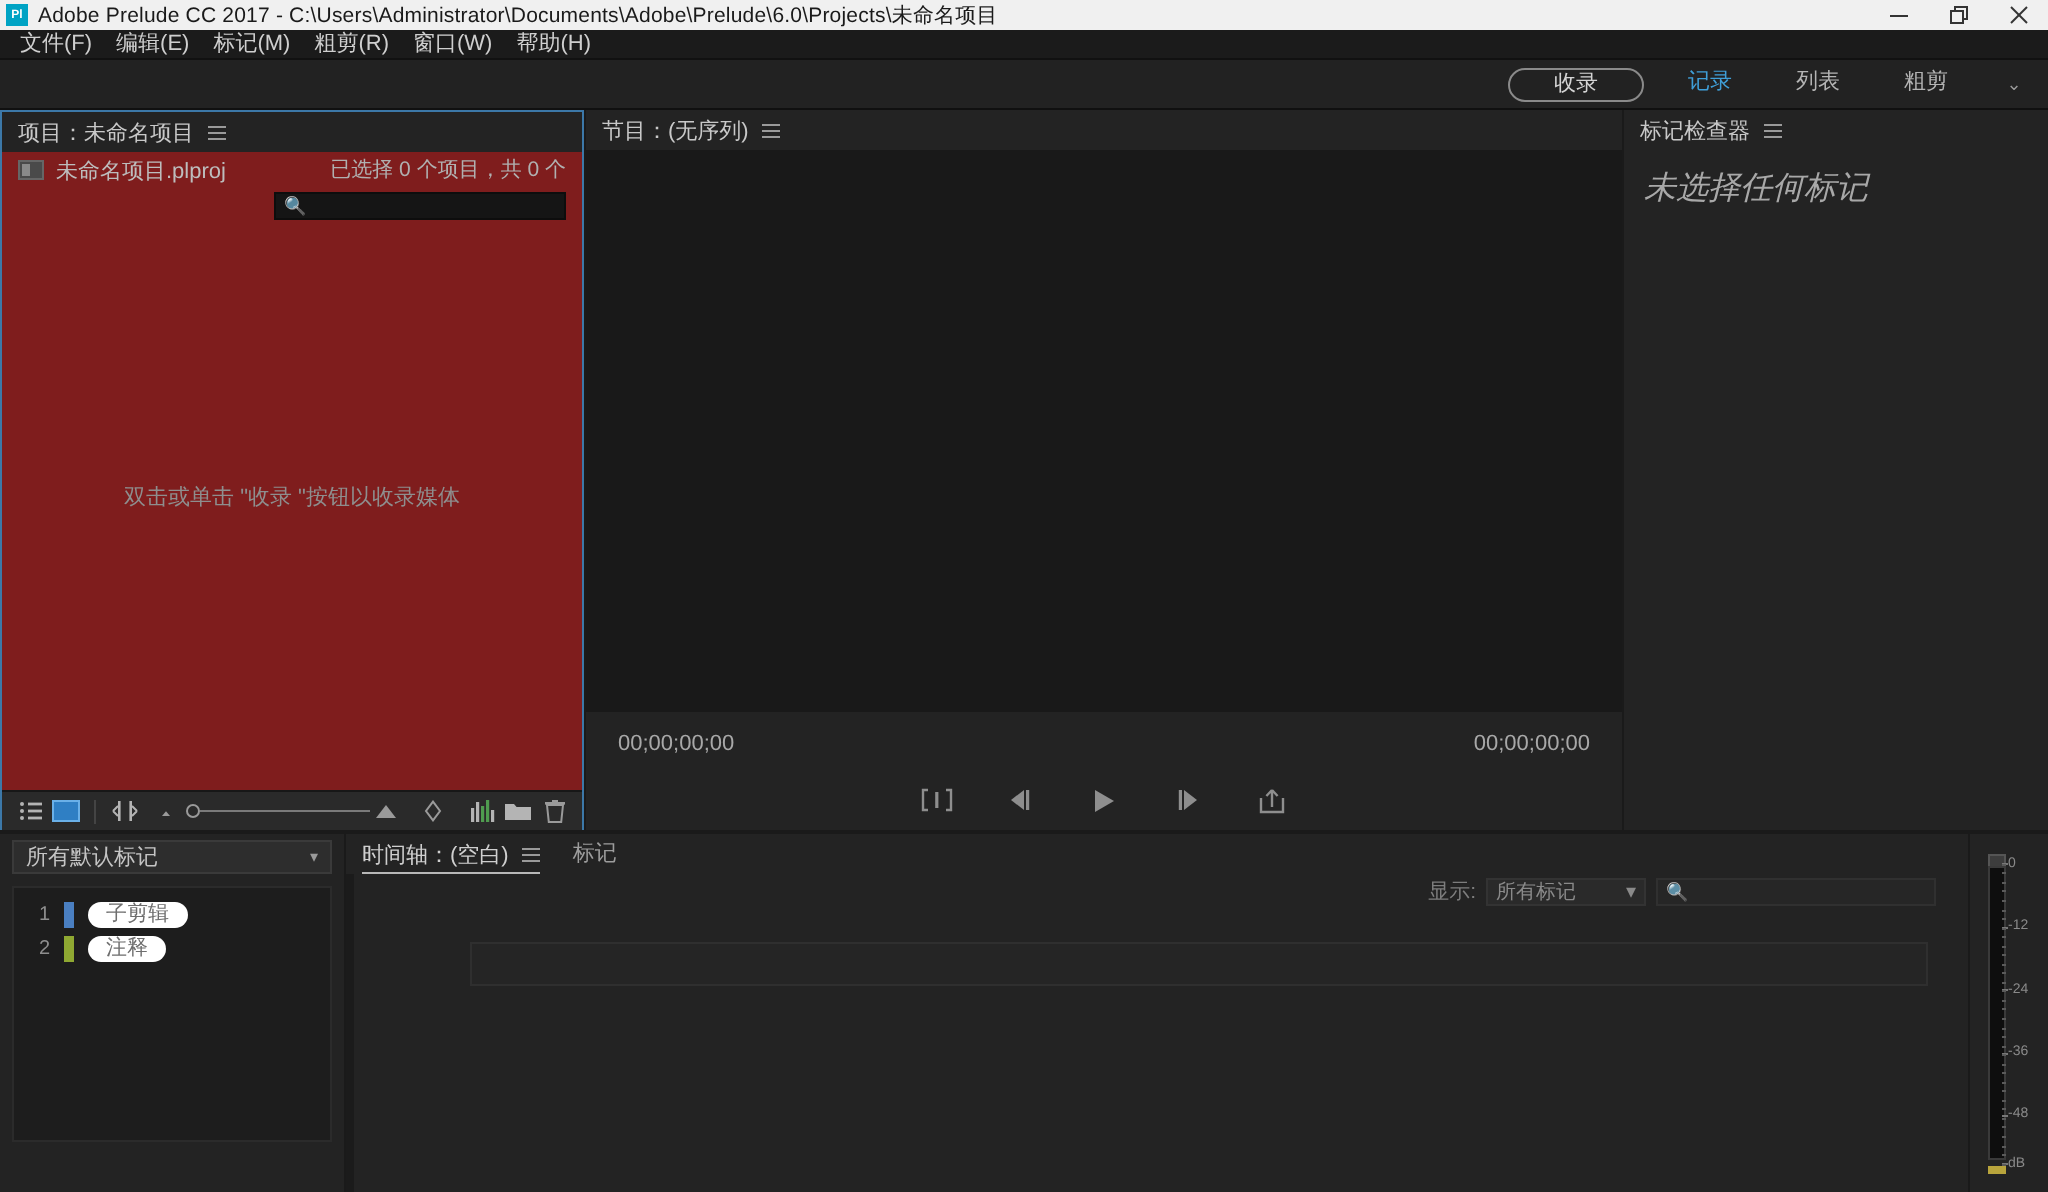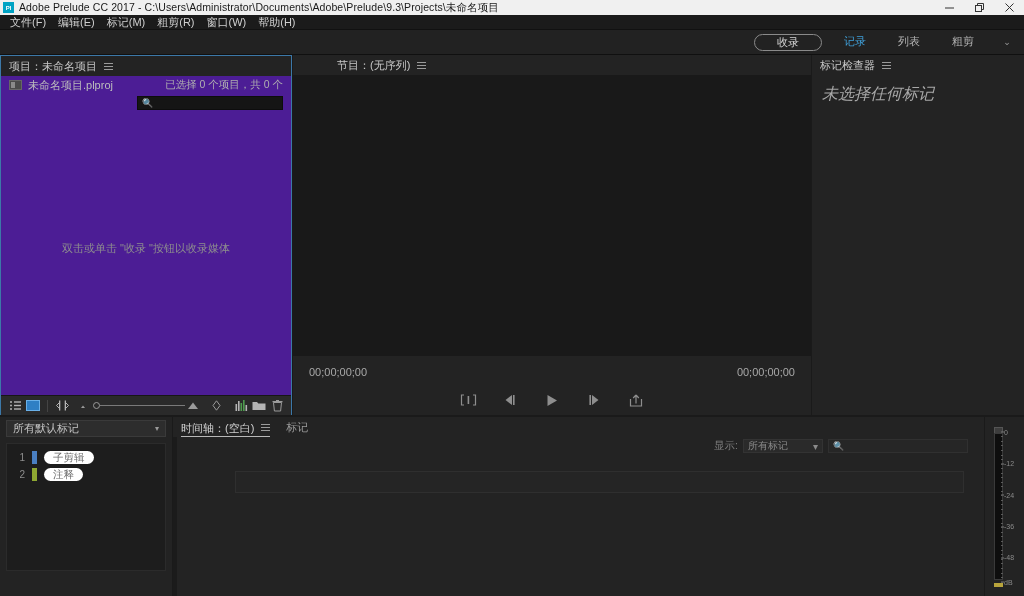--- a/index.html
+++ b/index.html
@@ -74,21 +74,21 @@
   .panel-title { white-space:nowrap; }
   .hamburger {
     margin-left:7px; display:inline-flex; flex-direction:column;
     justify-content:space-between; width:9px; height:7px;
   }
   .hamburger i { display:block; height:1px; background:#9a9a9a; width:100%; }
 
   
   #project-panel {
     left:0; top:0; width:292px; height:361px;
-    border:1px solid #3c78a8; background:#4c1d95;
+    border:1px solid #3c78a8; background:#7f1d1d;
   }
   .proj-row {
     height:18px; display:flex; align-items:center; padding:0 8px;
     font-size:11px; color:#bdbdbd; justify-content:space-between;
   }
   .proj-file { display:flex; align-items:center; gap:6px; }
   .proj-icon {
     width:13px; height:10px; background:#4a4a4a; border:1px solid #666;
     position:relative; flex:0 0 auto;
   }
@@ -122,21 +122,21 @@
   }
   .tb-sep { width:1px; height:12px; background:#444; margin:0 5px; }
   .tb-slider { display:flex; align-items:center; flex:0 0 auto; margin:0 4px; }
   .tb-slider .knob {
     width:7px; height:7px; border:1.5px solid #9a9a9a; border-radius:50%;
   }
   .tb-slider .track { width:85px; height:1px; background:#7a7a7a; }
   .tb-spacer { flex:1; }
 
   
-  #monitor-panel { left:293px; top:0; width:518px; height:361px; background:#232323;padding-left:36px; }
+  #monitor-panel { left:293px; top:0; width:518px; height:361px; background:#232323; }
   .monitor-stage { position:absolute; left:0; right:0; top:20px; bottom:60px; background:#191919; }
   .monitor-times {
     position:absolute; left:0; right:0; bottom:34px; height:16px;
     display:flex; justify-content:space-between; padding:0 16px;
     font-size:11px; color:#a8a8a8;
   }
   .monitor-controls {
     position:absolute; left:0; right:0; bottom:5px; height:22px;
     display:flex; align-items:center; justify-content:center; gap:22px;
   }
@@ -220,21 +220,21 @@
   .am-minor { position:absolute; left:-3px; width:2px; height:1px; background:#5a5a5a; }
 
   .divider-v { position:absolute; background:#1a1a1a; }
   .divider-h { position:absolute; background:#1a1a1a; }
 </style>
 </head>
 <body>
 
 <div class="titlebar">
   <div class="app-icon">Pl</div>
-  <div class="title-text">Adobe Prelude CC 2017 - C:\Users\Administrator\Documents\Adobe\Prelude\9.3\Projects\未命名项目</div>
+  <div class="title-text">Adobe Prelude CC 2017 - C:\Users\Administrator\Documents\Adobe\Prelude\6.0\Projects\未命名项目</div>
   <div class="win-buttons">
     <div class="win-btn">
       <svg width="11" height="11" viewBox="0 0 11 11">
           <line x1="1" y1="6" x2="10" y2="6" stroke="#333" stroke-width="1"></line>
         </svg>
     </div>
     <div class="win-btn">
       <svg width="11" height="11" viewBox="0 0 11 11">
         <rect x="1.5" y="3.5" width="6" height="6" fill="none" stroke="#333" stroke-width="1"></rect>
         <polyline points="3.5,3.5 3.5,1.5 9.5,1.5 9.5,7.5 7.5,7.5" fill="none" stroke="#333" stroke-width="1"></polyline>

